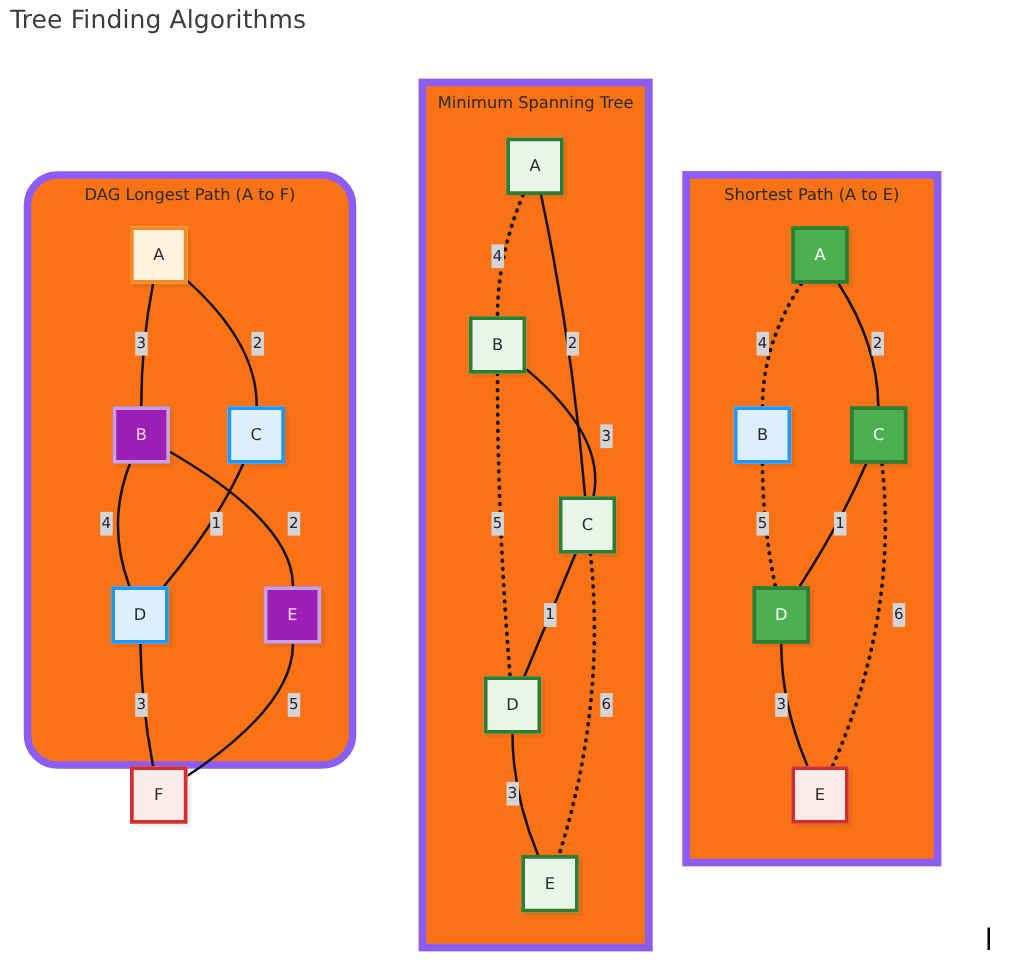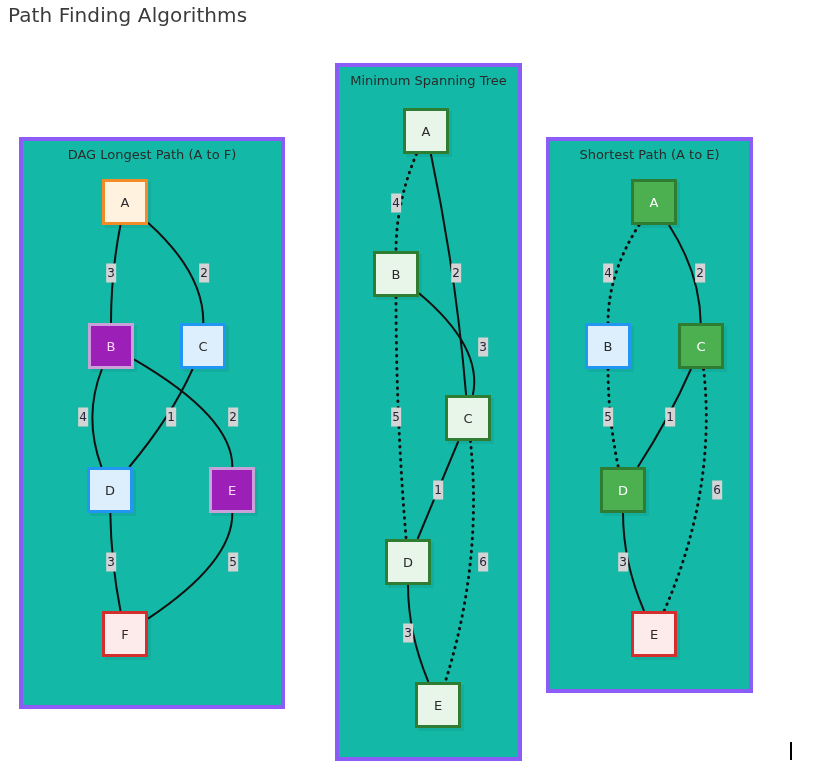--- a/index.html
+++ b/index.html
@@ -19,22 +19,22 @@
     left: 8px;
     top: 3px;
     font-size: 20px;
     color: #3b3b3b;
     font-family: "DejaVu Sans", sans-serif;
     letter-spacing: 0.1px;
     white-space: nowrap;
   }
   .panel {
     position: absolute;
-    background: #14b8a6;
-    border: 4px solid #8b5cf6;
+    background: #f97316;
+    border: 6px solid #8b5cf6;
     box-sizing: border-box;
   }
   .panel-title {
     position: absolute;
     top: 6px;
     left: 0;
     right: 0;
     text-align: center;
     font-size: 13px;
     color: #2a2a2a;
@@ -78,24 +78,24 @@
     left: 790px;
     top: 742px;
     width: 2px;
     height: 18px;
     background: #000000;
   }
 </style>
 </head>
 <body>
 
-<div id="page-title">Path Finding Algorithms</div>
+<div id="page-title">Tree Finding Algorithms</div>
 
 <div id="panels-root">
-    <div class="panel" style="left: 19px; top: 137px; width: 266px; height: 572px;">
+    <div class="panel" style="left: 19px; top: 137px; width: 266px; height: 478px; border-radius: 27px;">
       <div class="panel-title">DAG Longest Path (A to F)</div>
       <svg class="graph-svg" width="266" height="556">
         <path d="M 97.46478873239437 84 Q 88 132 88 182" fill="none" stroke="#111111" stroke-width="2"></path>
         <path d="M 125 81.67088607594937 Q 181 132 180.31506849315068 182" fill="none" stroke="#111111" stroke-width="2"></path>
         <path d="M 78.92957746478874 228 Q 60 276 78.4931506849315 326" fill="none" stroke="#111111" stroke-width="2"></path>
         <path d="M 111 218.38524590163934 Q 210 276 209.31506849315068 326" fill="none" stroke="#111111" stroke-width="2"></path>
         <path d="M 169.6338028169014 228 Q 148 276 106.21917808219177 326" fill="none" stroke="#111111" stroke-width="2"></path>
         <path d="M 87.31944444444444 372 Q 88 421 97.52777777777777 470" fill="none" stroke="#111111" stroke-width="2"></path>
         <path d="M 209.31944444444446 372 Q 210 421 125 477.66666666666663" fill="none" stroke="#111111" stroke-width="2"></path>
       </svg>

